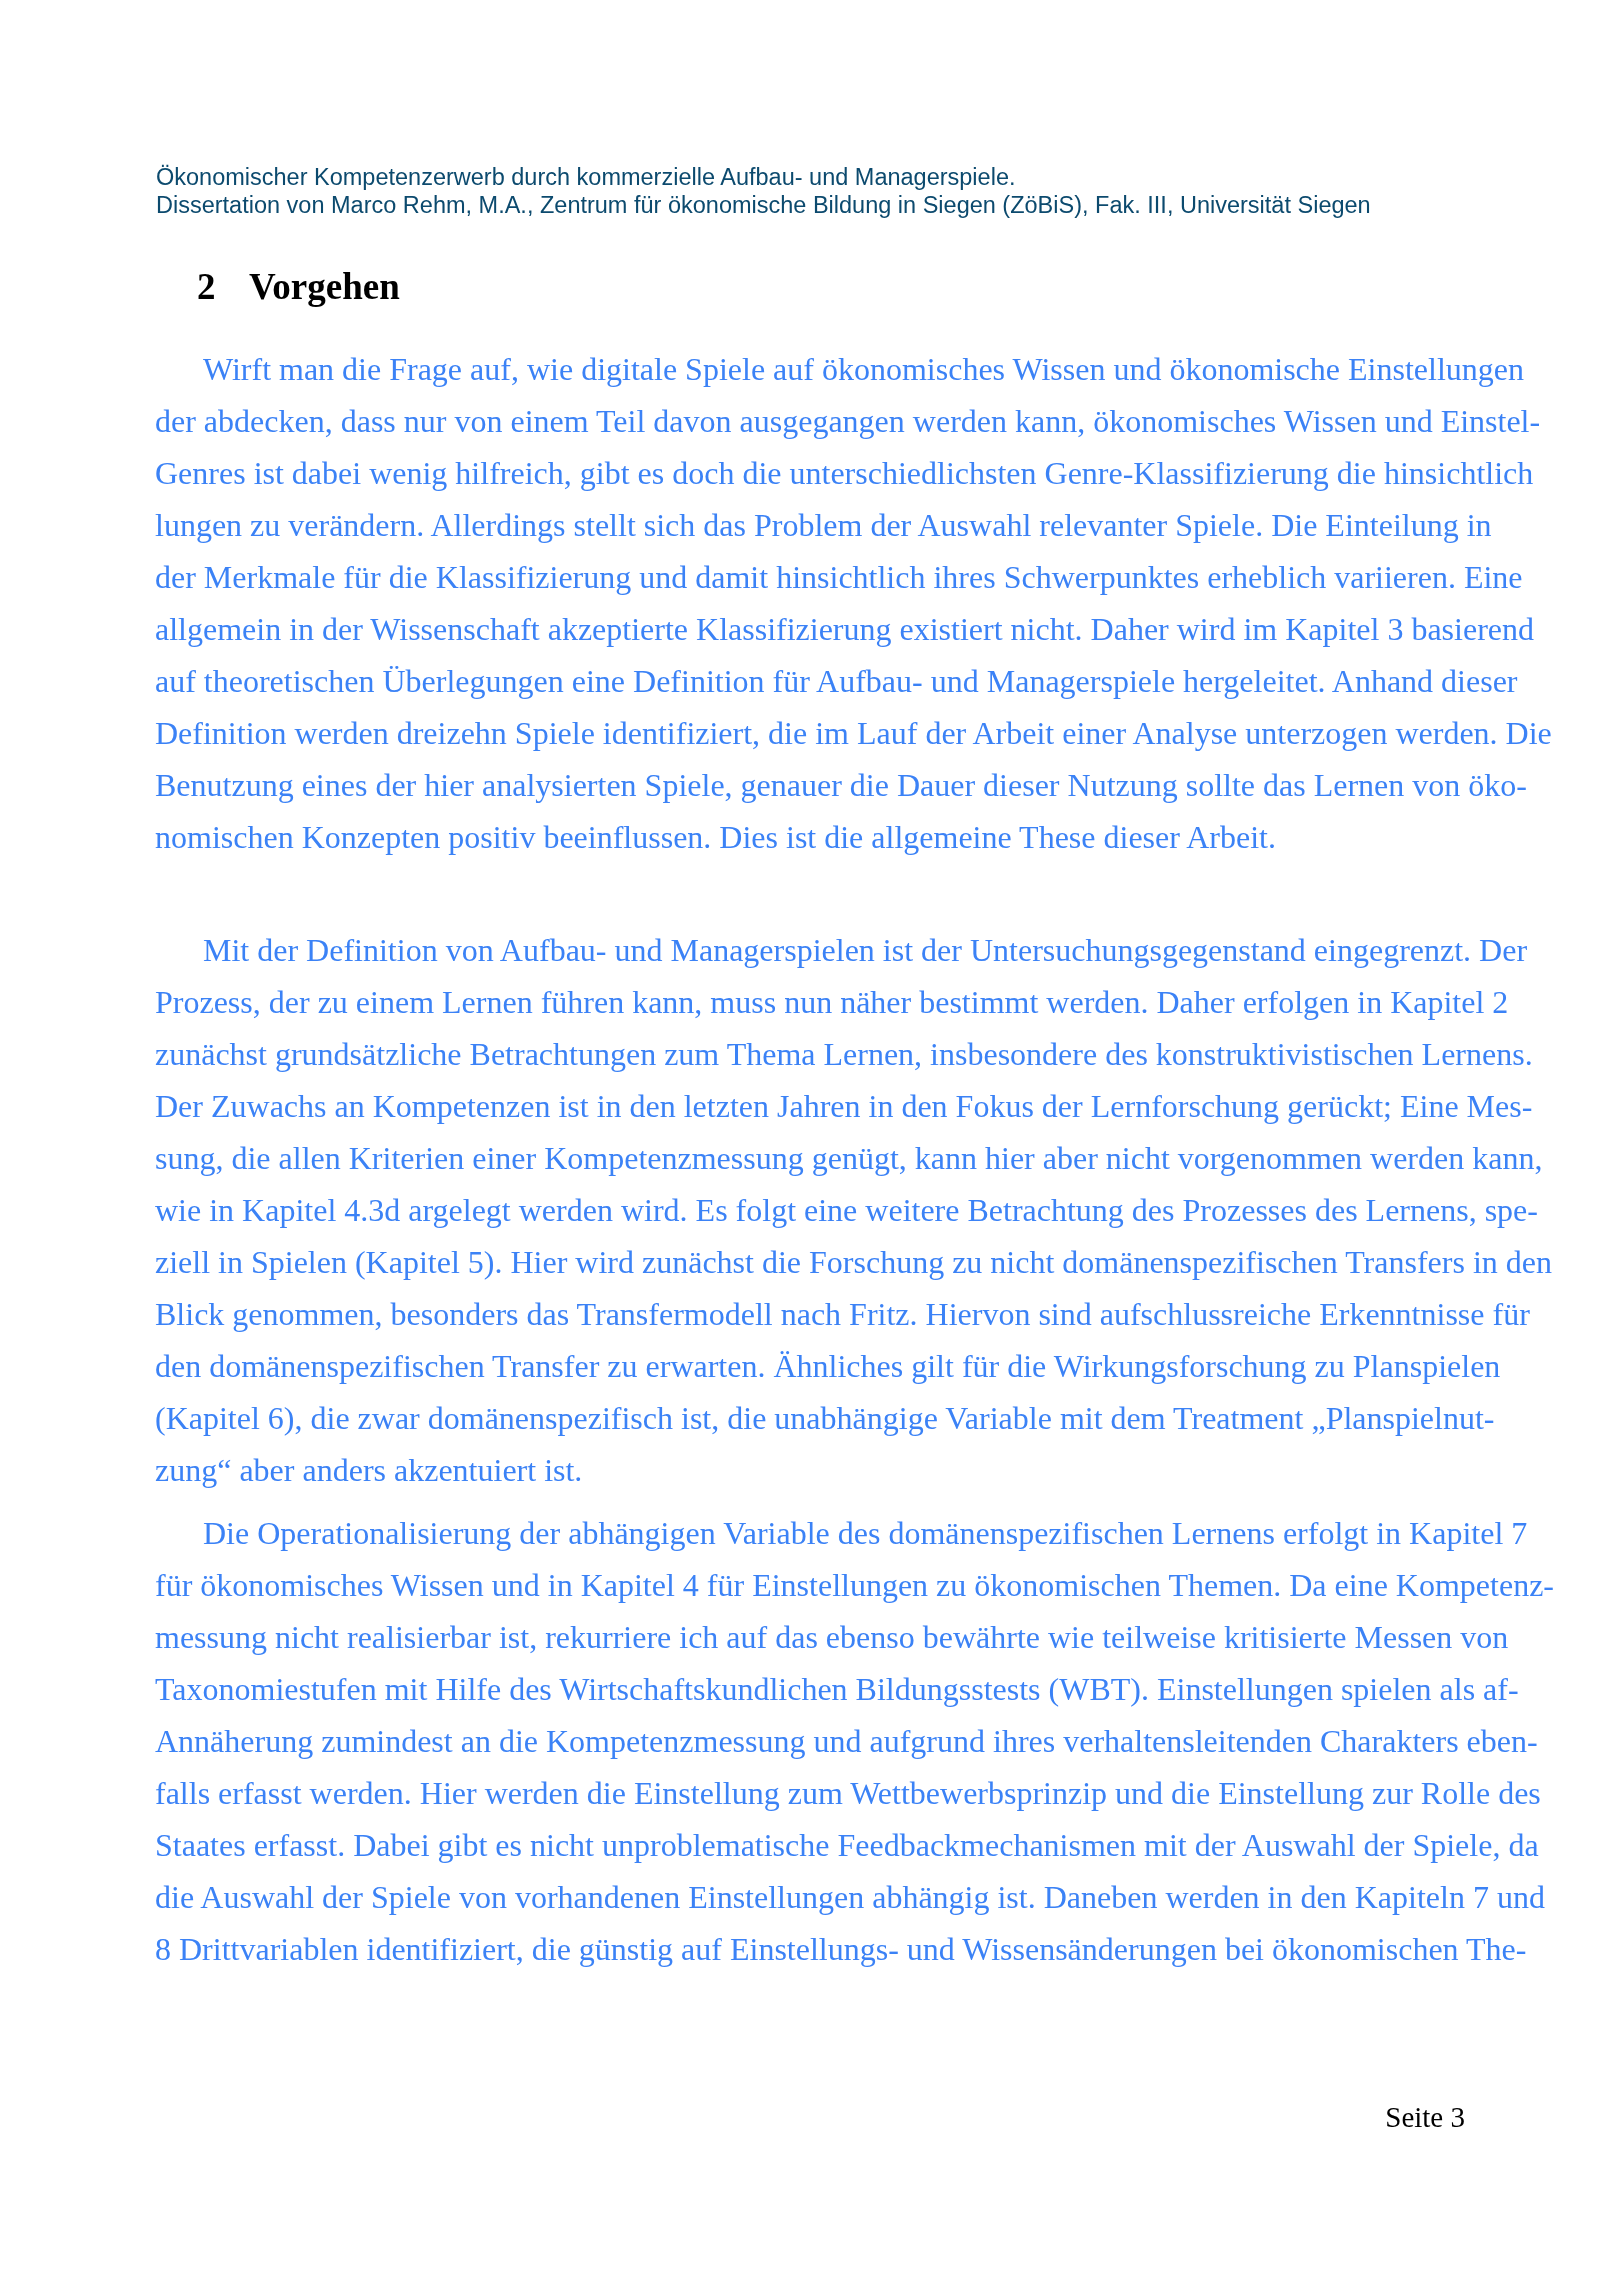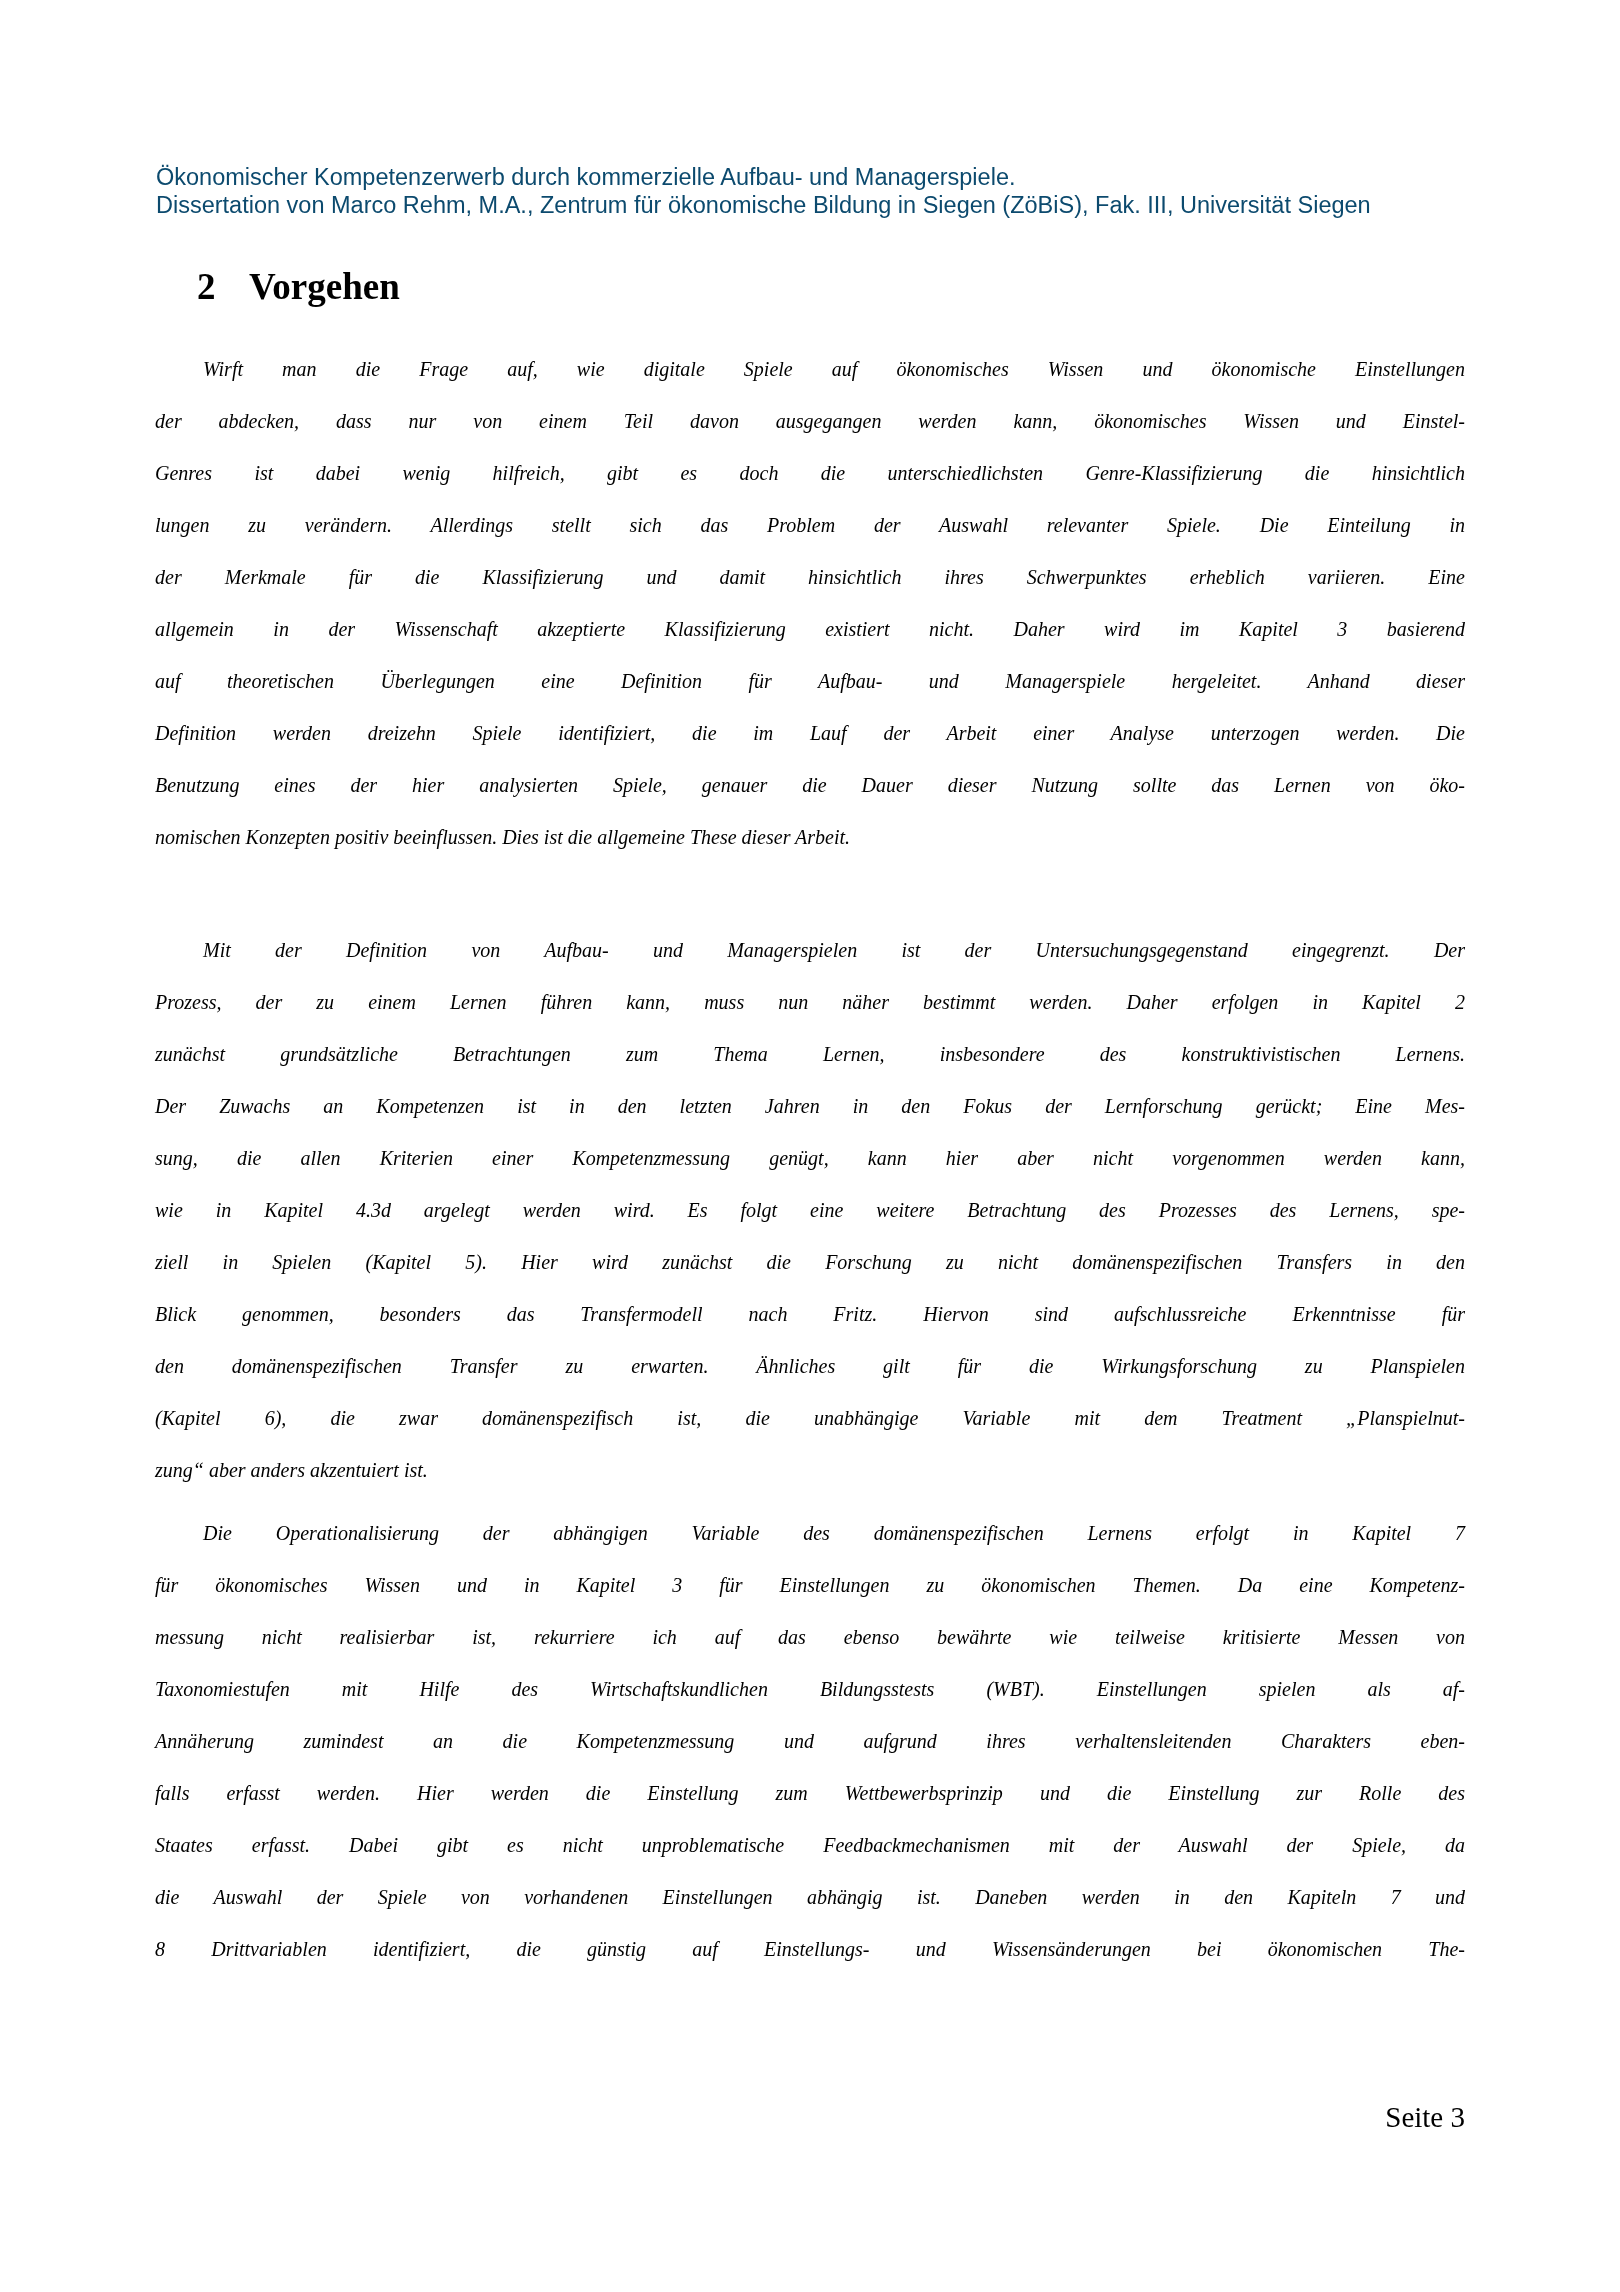--- a/index.html
+++ b/index.html
@@ -12,21 +12,21 @@
   .running-header div { white-space: nowrap; }
   .chapter-heading {
     position: absolute; left: 166px; top: 265px;
     font-family: "Liberation Serif", serif; font-weight: bold; font-size: 37px; line-height: 43px;
     white-space: nowrap;
     margin-left: 31px;
   }
   .chapter-heading .num { display: inline-block; width: 52px; }
   .body-text {
     position: absolute; left: 155px; width: 1310px;
-    font-family: "Liberation Serif", serif; font-size: 20px; color: #000000; font-style: italic;
+    font-family: "Liberation Serif", serif; font-size: 32px; color: #3b82f6;
   }
   .line {
     height: 52px; line-height: 52px;
     text-align: justify; text-align-last: justify; white-space: nowrap;
   }
   .line.last { text-align: left; text-align-last: left; }
   .line.indent { padding-left: 48px; }
   .p1 { top: 343px; }
   .p2 { top: 924px; }
   .p3 { top: 1507px; }
@@ -71,21 +71,21 @@
     <div class="line">wie in Kapitel 4.3d argelegt werden wird. Es folgt eine weitere Betrachtung des Prozesses des Lernens, spe-</div>
     <div class="line">ziell in Spielen (Kapitel 5). Hier wird zunächst die Forschung zu nicht domänenspezifischen Transfers in den</div>
     <div class="line">Blick genommen, besonders das Transfermodell nach Fritz. Hiervon sind aufschlussreiche Erkenntnisse für</div>
     <div class="line">den domänenspezifischen Transfer zu erwarten. Ähnliches gilt für die Wirkungsforschung zu Planspielen</div>
     <div class="line">(Kapitel 6), die zwar domänenspezifisch ist, die unabhängige Variable mit dem Treatment „Planspielnut-</div>
     <div class="line last">zung“ aber anders akzentuiert ist.</div>
   </div>
 
   <div class="body-text p3">
     <div class="line indent">Die Operationalisierung der abhängigen Variable des domänenspezifischen Lernens erfolgt in Kapitel 7</div>
-    <div class="line">für ökonomisches Wissen und in Kapitel 3 für Einstellungen zu ökonomischen Themen. Da eine Kompetenz-</div>
+    <div class="line">für ökonomisches Wissen und in Kapitel 4 für Einstellungen zu ökonomischen Themen. Da eine Kompetenz-</div>
     <div class="line">messung nicht realisierbar ist, rekurriere ich auf das ebenso bewährte wie teilweise kritisierte Messen von</div>
     <div class="line">Taxonomiestufen mit Hilfe des Wirtschaftskundlichen Bildungsstests (WBT). Einstellungen spielen als af-</div>
     <div class="line">Annäherung zumindest an die Kompetenzmessung und aufgrund ihres verhaltensleitenden Charakters eben-</div>
     <div class="line">falls erfasst werden. Hier werden die Einstellung zum Wettbewerbsprinzip und die Einstellung zur Rolle des</div>
     <div class="line">Staates erfasst. Dabei gibt es nicht unproblematische Feedbackmechanismen mit der Auswahl der Spiele, da</div>
     <div class="line">die Auswahl der Spiele von vorhandenen Einstellungen abhängig ist. Daneben werden in den Kapiteln 7 und</div>
     <div class="line">8 Drittvariablen identifiziert, die günstig auf Einstellungs- und Wissensänderungen bei ökonomischen The-</div>
   </div>
 
   <div class="page-number">Seite 3</div>

